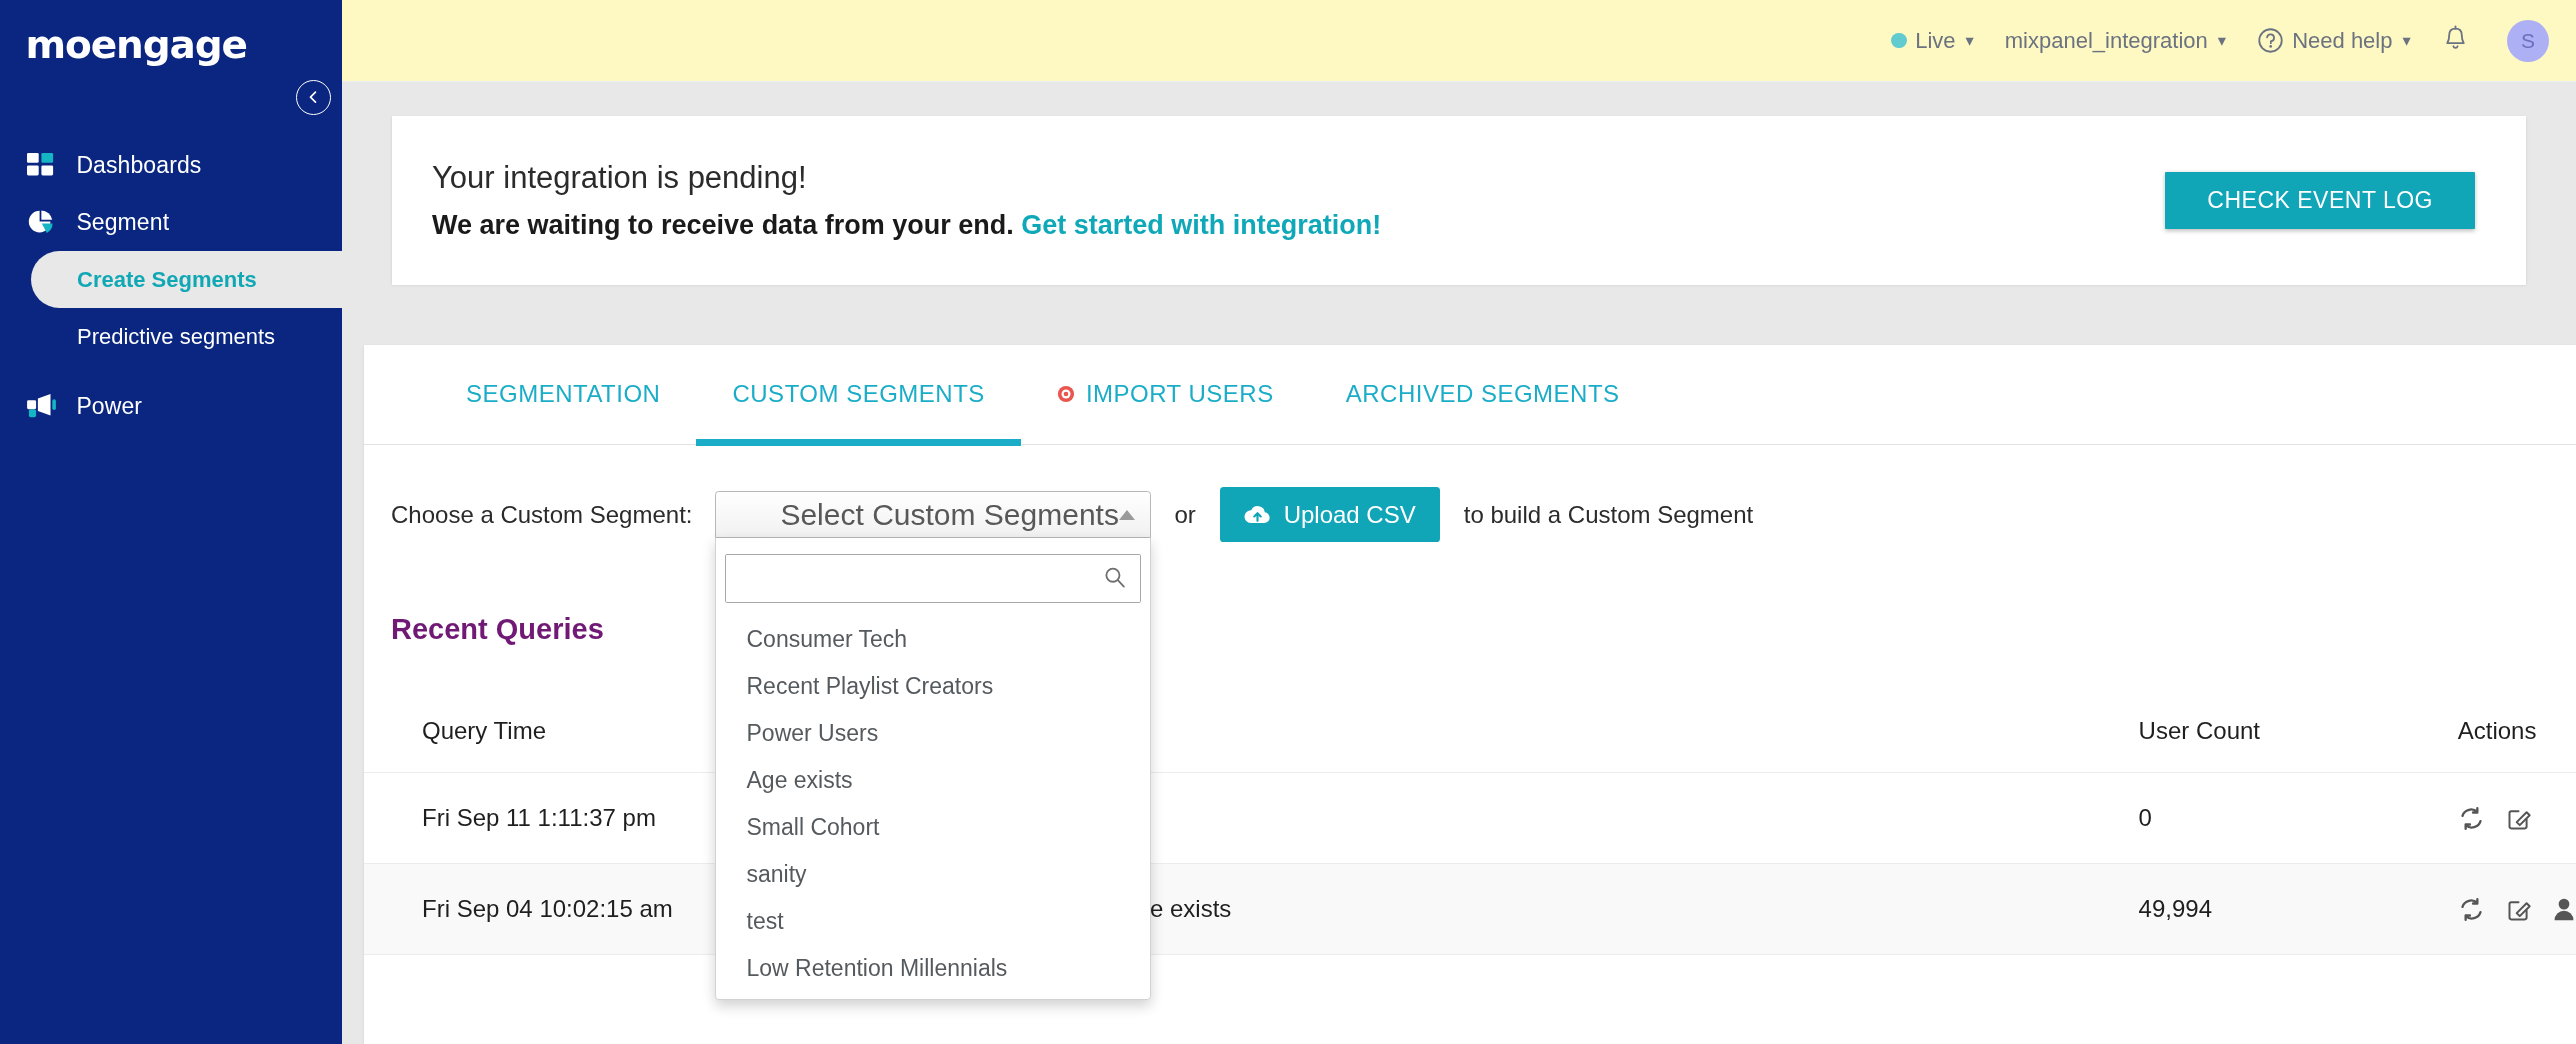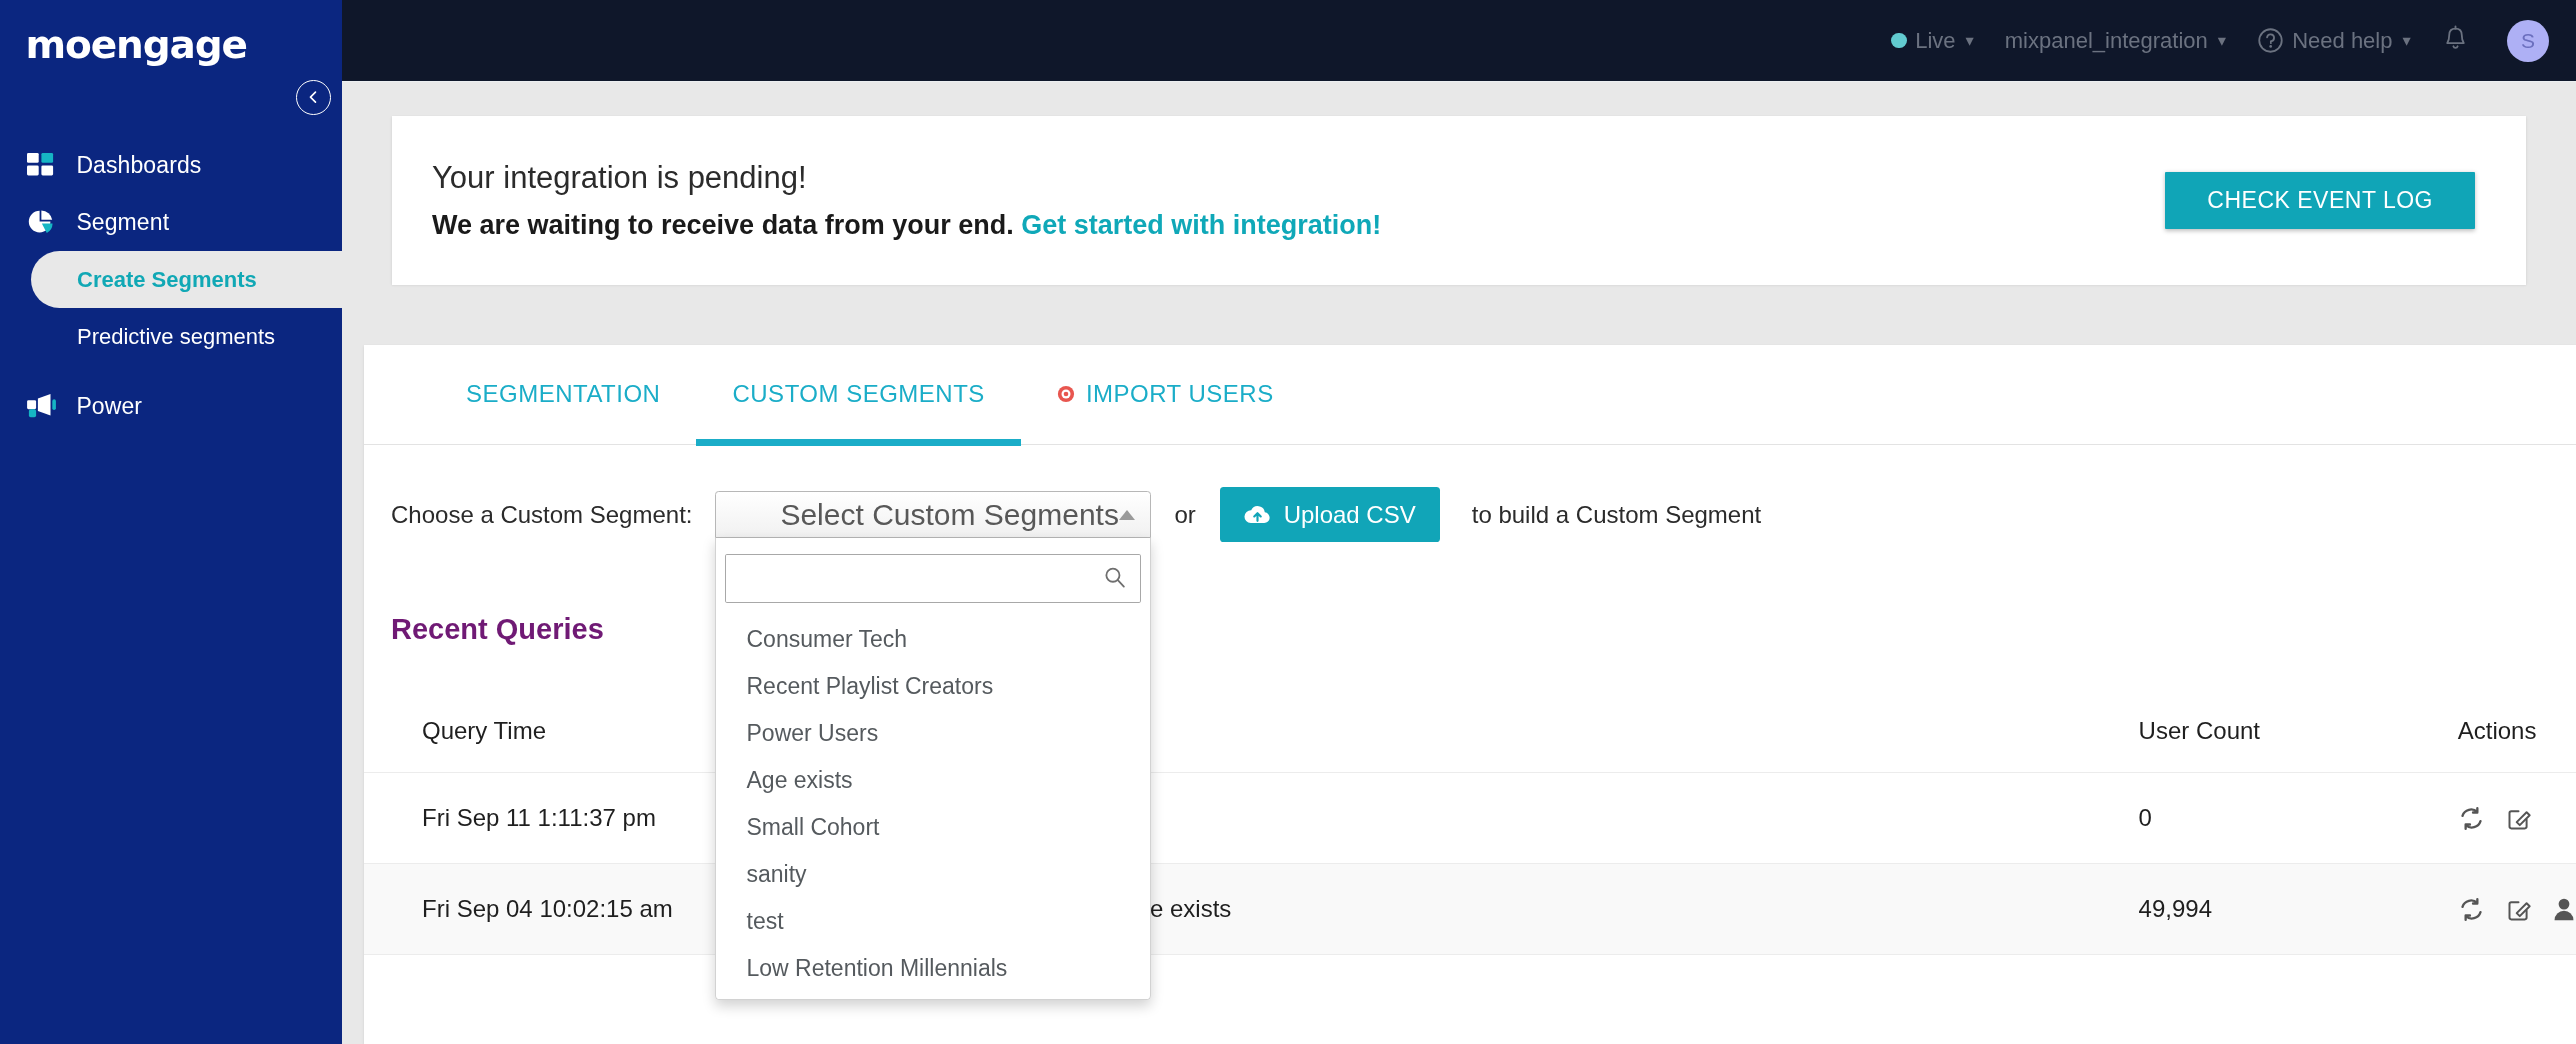--- a/index.html
+++ b/index.html
@@ -126,21 +126,21 @@
     height: 1045px;
     background: #e8e8e8;
   }
 
   
   .topbar {
     position: absolute;
     top: 0; left: 0;
     width: 2234px;
     height: 82px;
-    background: #0f172a;
+    background: #fef9c3;
     display: flex;
     align-items: center;
     justify-content: flex-end;
     padding-right: 27px;
     border-bottom: 0.9px solid #eceff1;
   }
   .topbar-group {
     display: flex;
     align-items: center;
     gap: 31px;
@@ -368,21 +368,21 @@
     display: inline-flex;
     align-items: center;
     gap: 12.8px;
     cursor: pointer;
     font-family: "Liberation Sans", sans-serif;
     white-space: nowrap;
   }
   .tail-text {
     font-size: 24px;
     color: #2b2b2b;
-    margin-left: 32px;
+    margin-left: 24px;
     white-space: nowrap;
   }
 
   
   .rq-title {
     font-size: 29px;
     color: #701a75;
     font-weight: 700;
     padding: 73px 0 0 27px;
   }
@@ -557,20 +557,23 @@
         </div>
         <div class="tab">
           <span class="rec-dot">
             <svg width="18" height="18" viewBox="0 0 20 20">
               <circle cx="10" cy="10" r="9" fill="#e8564f"></circle>
               <circle cx="10" cy="10" r="5" fill="#ffffff"></circle>
               <circle cx="10" cy="10" r="2.6" fill="#e8564f"></circle>
             </svg>
           </span>
           <span>IMPORT USERS</span>
+        </div>
+        <div class="tab">
+          <span>ARCHIVED SEGMENTS</span>
         </div>
       </div>
 
       <div class="chooser">
 
         <span class="chooser-label">Choose a Custom Segment:</span>
 
         <div class="select-wrap">
           <div class="select-head">
             <span>Select Custom Segments</span>

